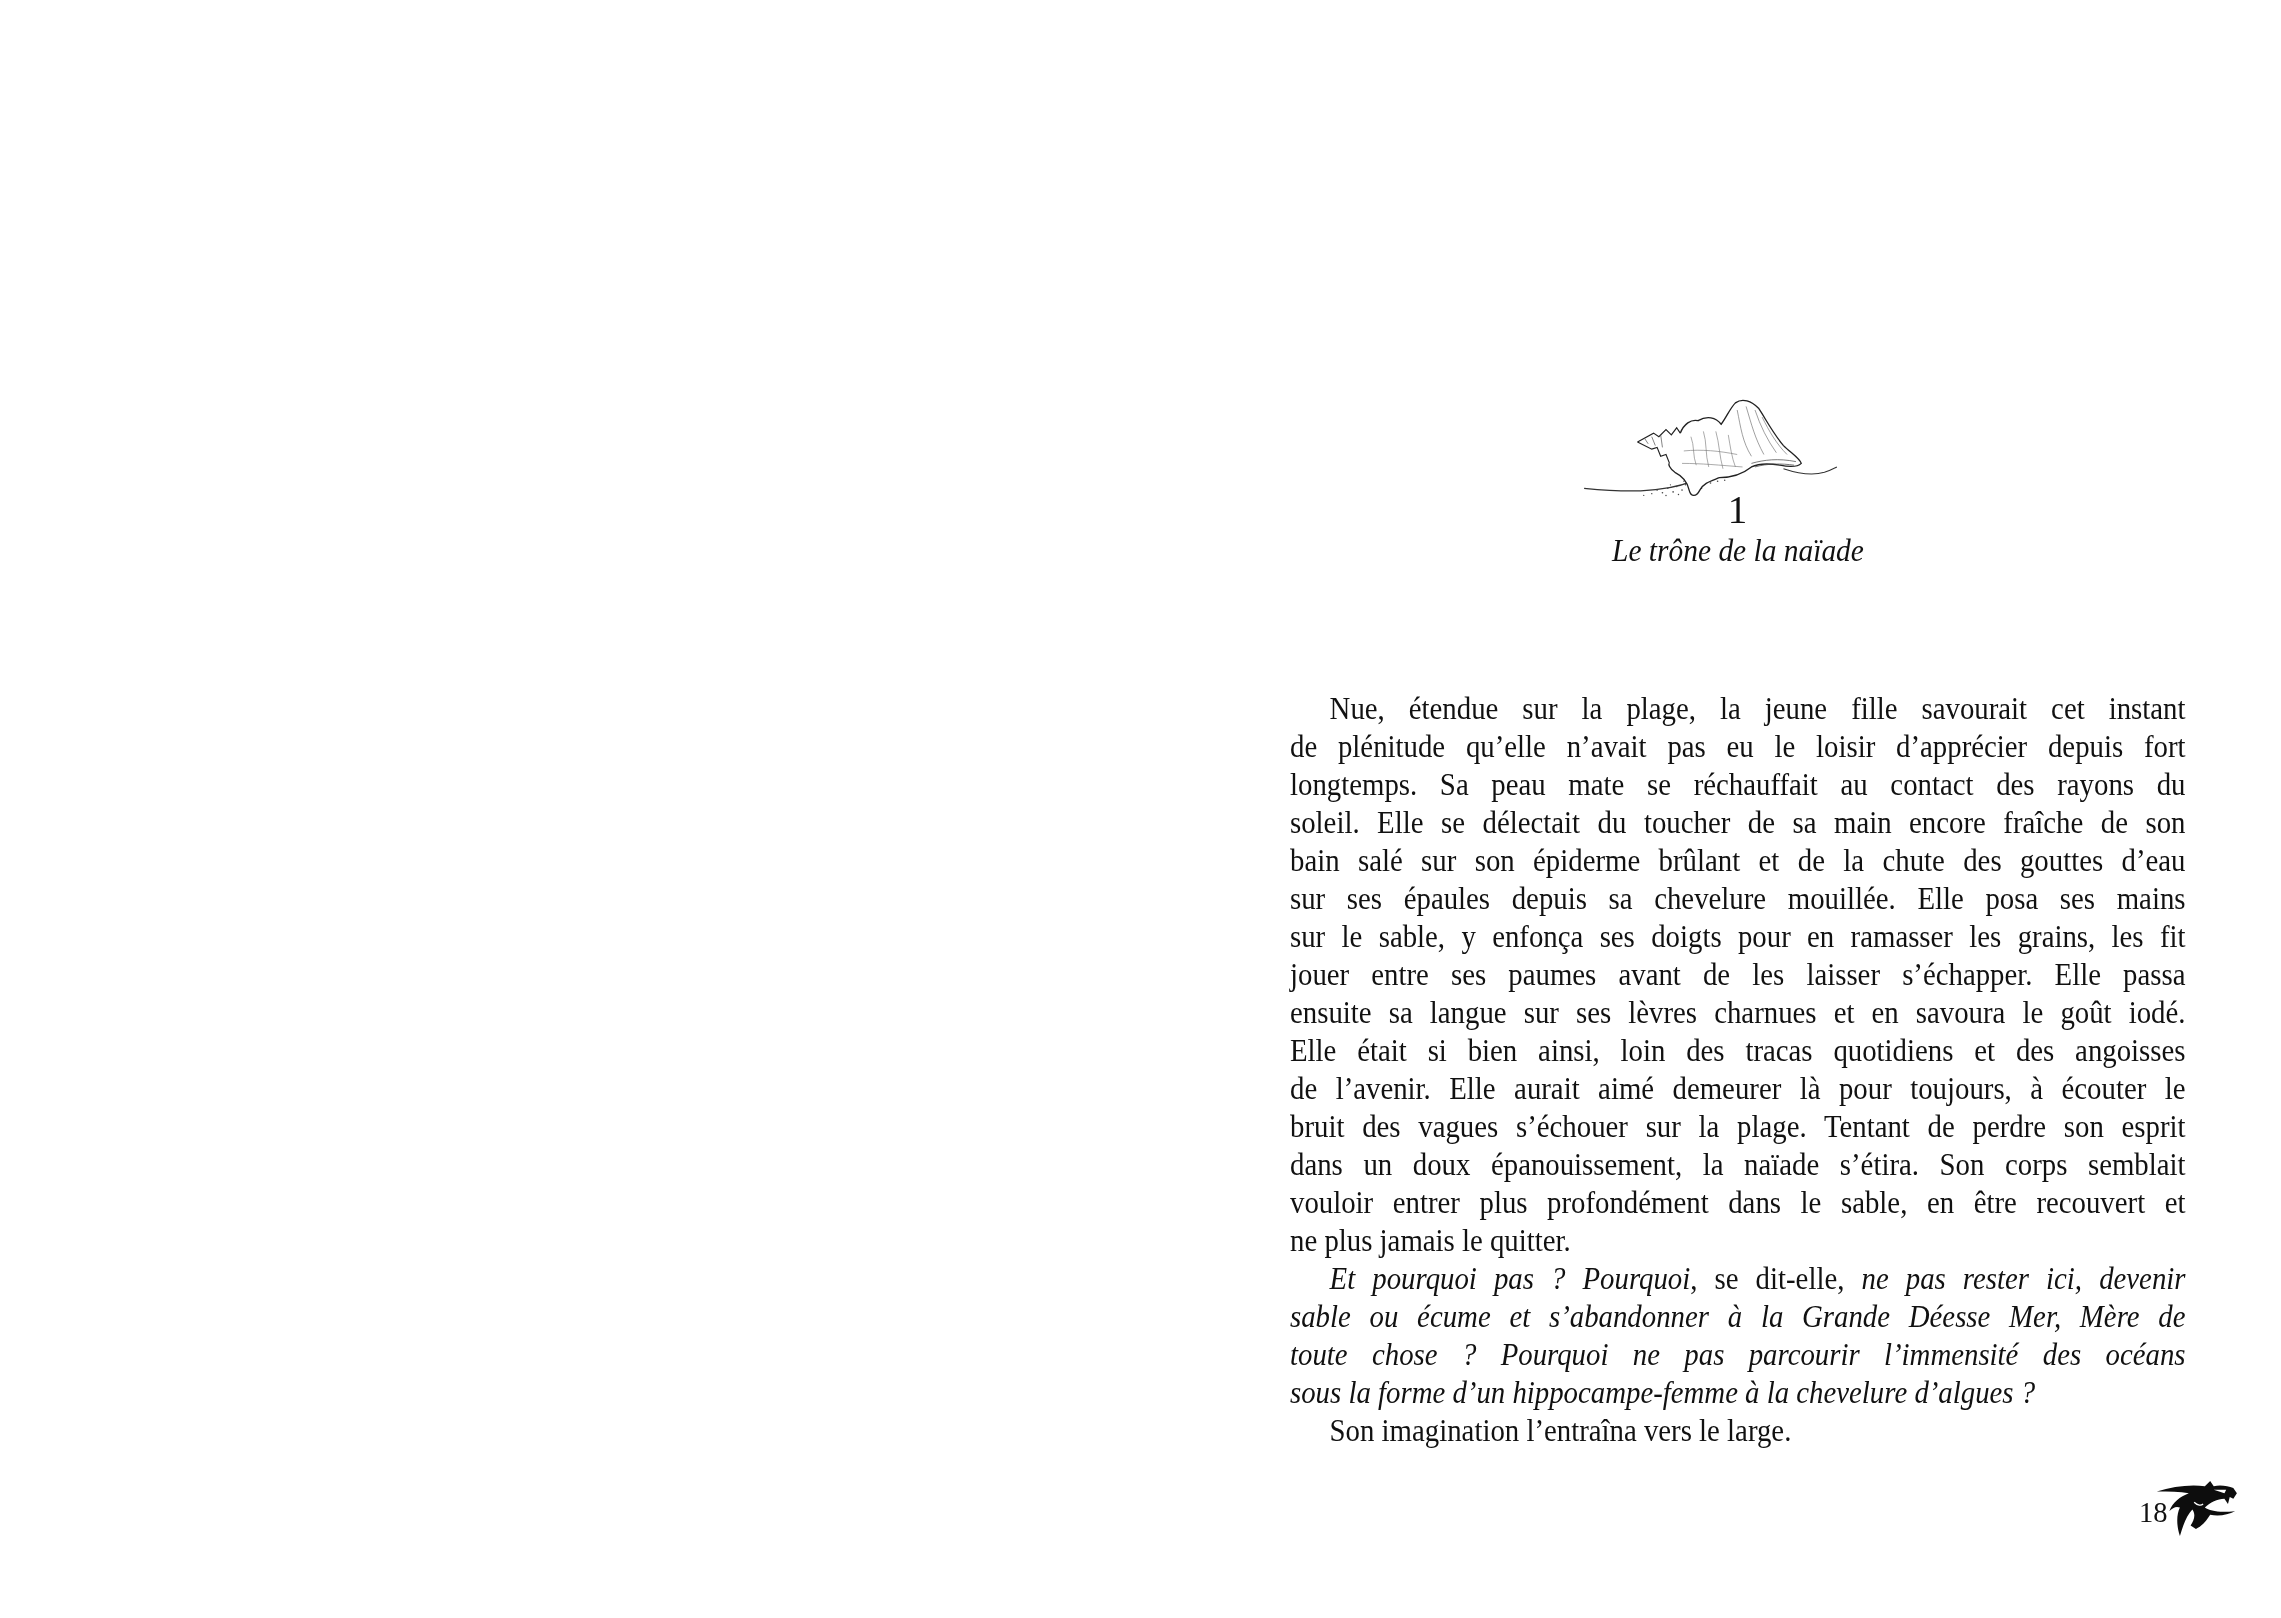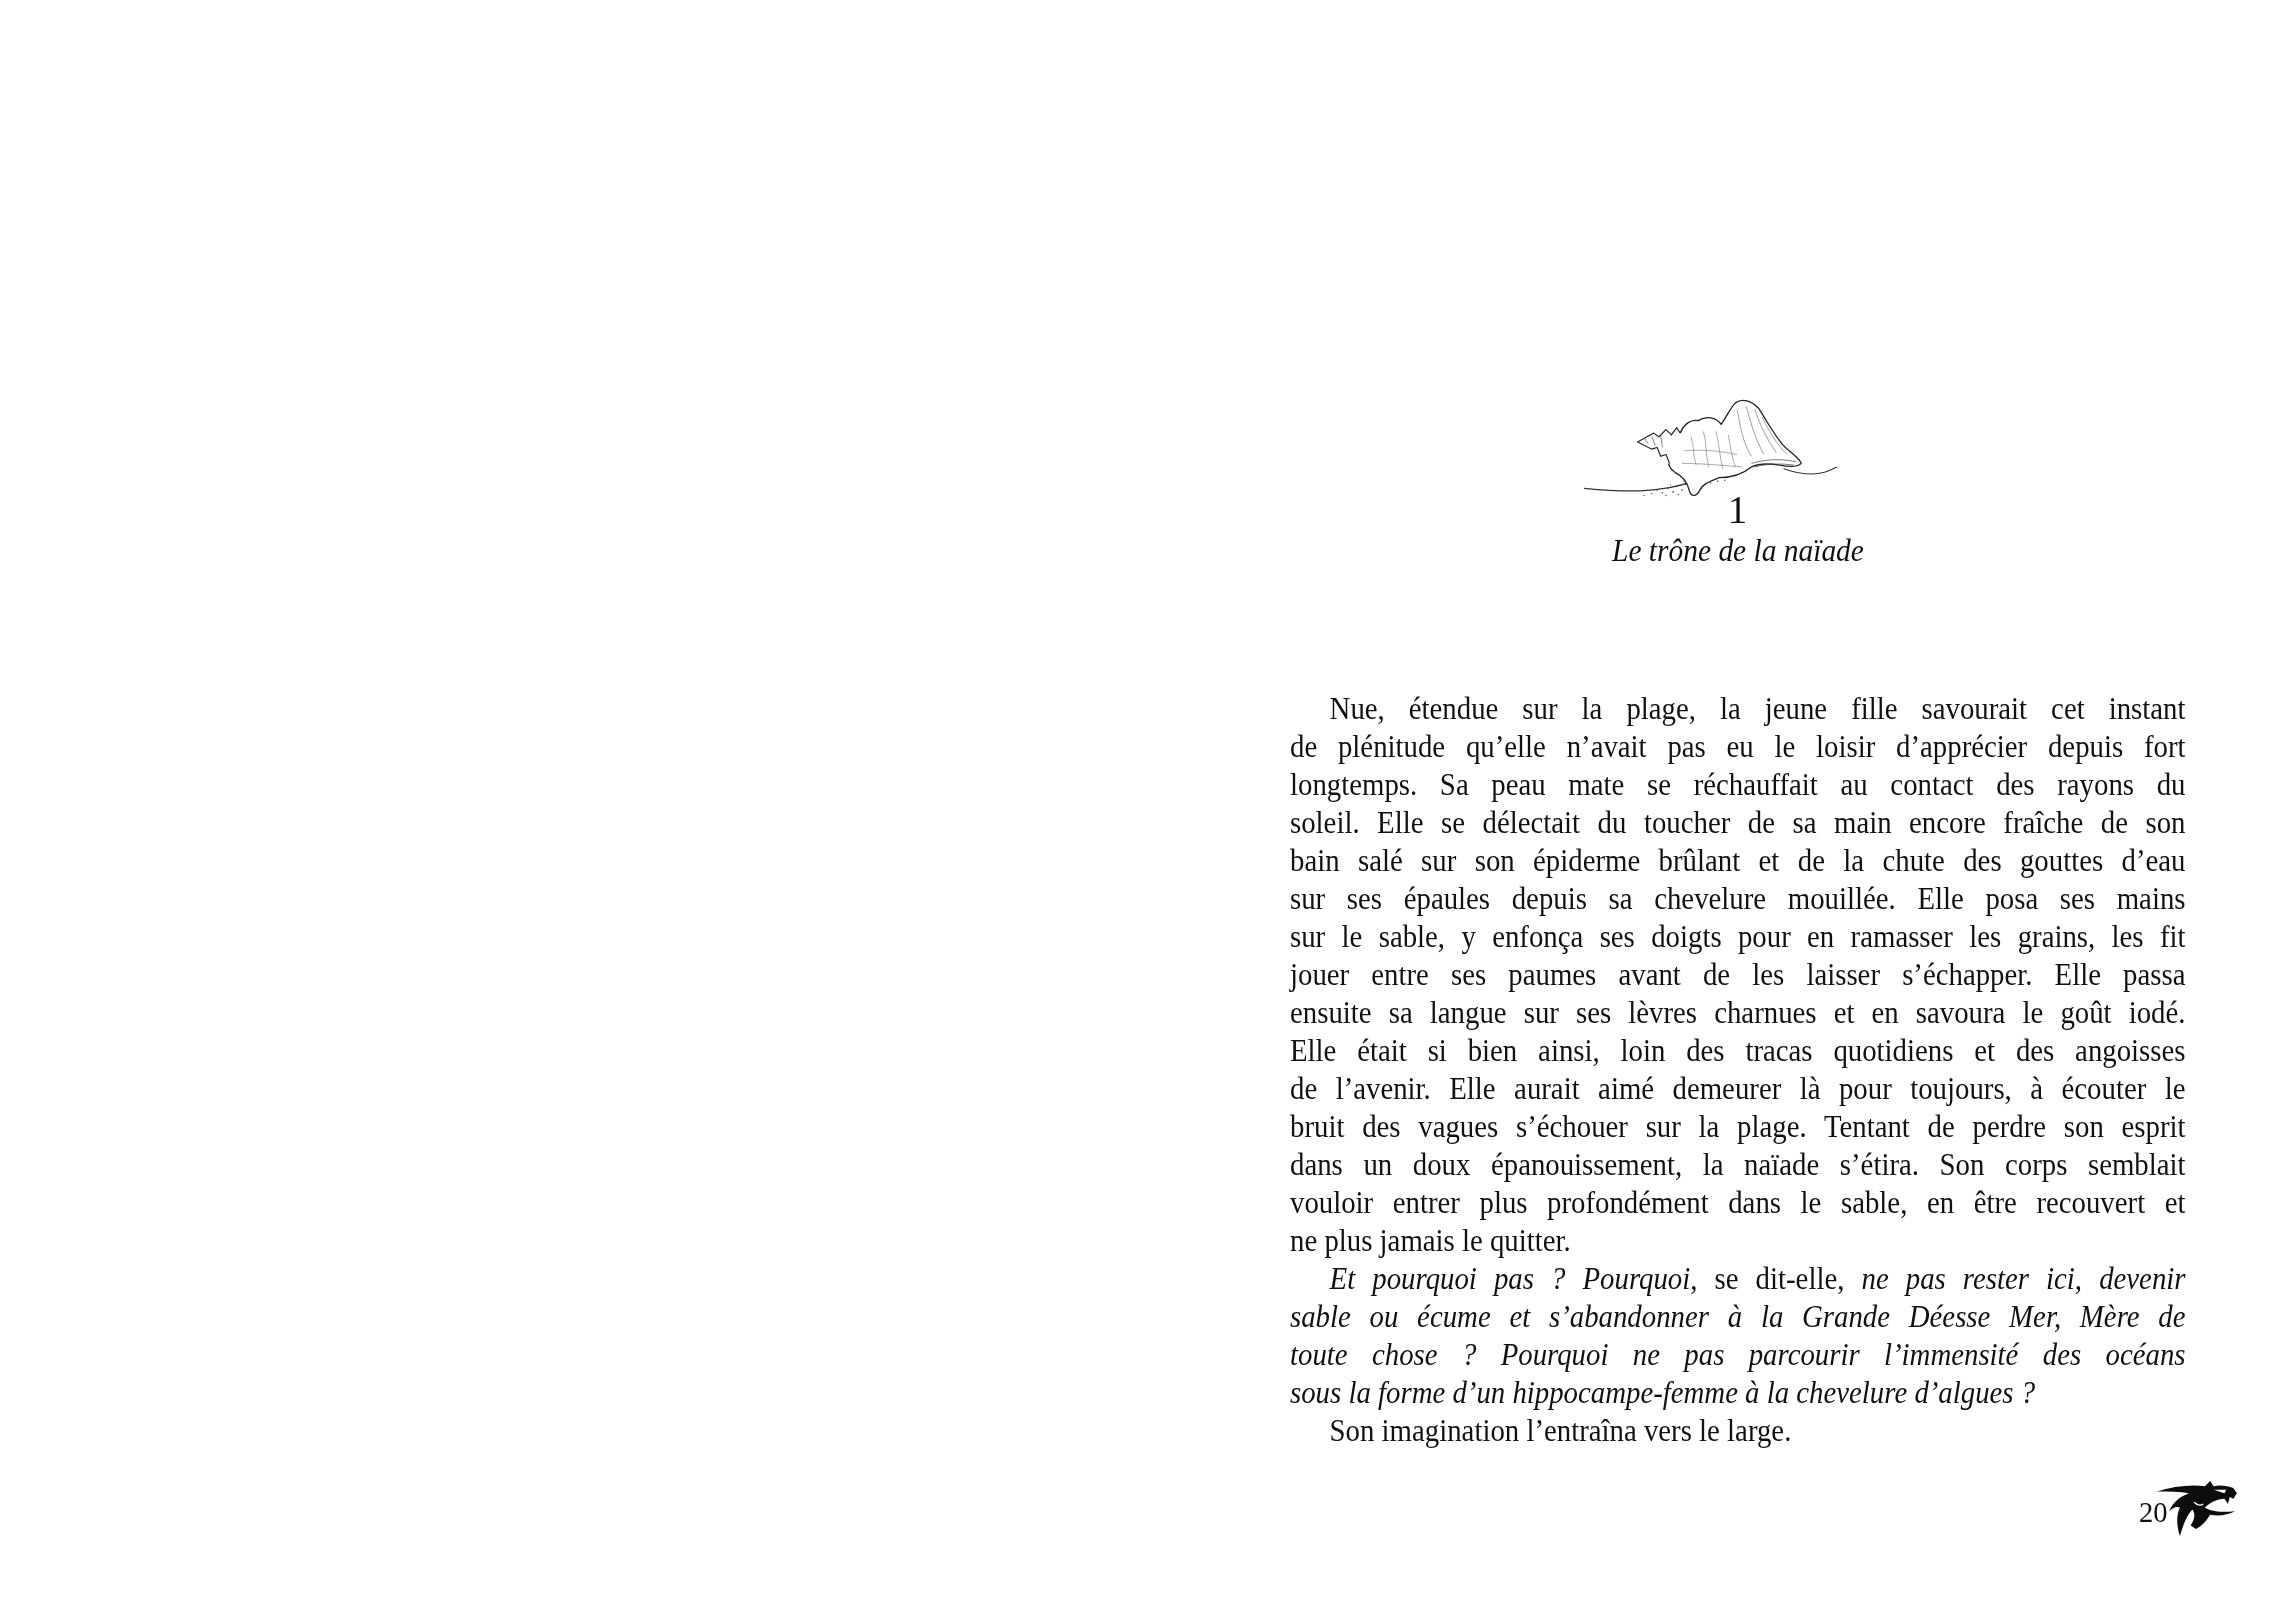--- a/index.html
+++ b/index.html
@@ -192,21 +192,21 @@
       <div class="line"><span>dans un doux épanouissement, la naïade s’étira. Son corps semblait</span></div>
       <div class="line"><span>vouloir entrer plus profondément dans le sable, en être recouvert et</span></div>
       <div class="line last"><span>ne plus jamais le quitter.</span></div>
       <div class="line indent"><span class="it">Et pourquoi pas ? Pourquoi</span><span>, se dit-elle, </span><span class="it">ne pas rester ici, devenir</span></div>
       <div class="line"><span class="it">sable ou écume et s’abandonner à la Grande Déesse Mer, Mère de</span></div>
       <div class="line"><span class="it">toute chose ? Pourquoi ne pas parcourir l’immensité des océans</span></div>
       <div class="line last"><span class="it">sous la forme d’un hippocampe-femme à la chevelure d’algues ?</span></div>
       <div class="line indent last"><span>Son imagination l’entraîna vers le large.</span></div>
     </div>
 
-  <div class="folio">20</div>
+  <div class="folio">18</div>
 
   <svg class="dragon" viewBox="0 0 100 66" xmlns="http://www.w3.org/2000/svg">
     <path d="M2 14 C 20 8, 40 6, 56 8 L 62 2 L 66 8 C 74 6, 82 8, 88 10
              L 92 16 L 88 22 L 84 20 L 82 28 L 78 22
              C 70 22, 62 26, 56 32 C 62 36, 72 38, 90 36
              C 82 40, 72 42, 62 40 C 58 46, 54 52, 46 56
              L 40 52 C 44 46, 46 40, 42 34 C 36 40, 32 50, 28 64
              C 24 52, 24 40, 28 32 C 24 30, 20 32, 16 36
              C 20 26, 28 20, 38 16 C 28 14, 16 14, 2 14 Z" fill="#0d0d0d"></path>
     <path d="M66 12 L 80 12 L 78 16 Z" fill="#fff"></path>

